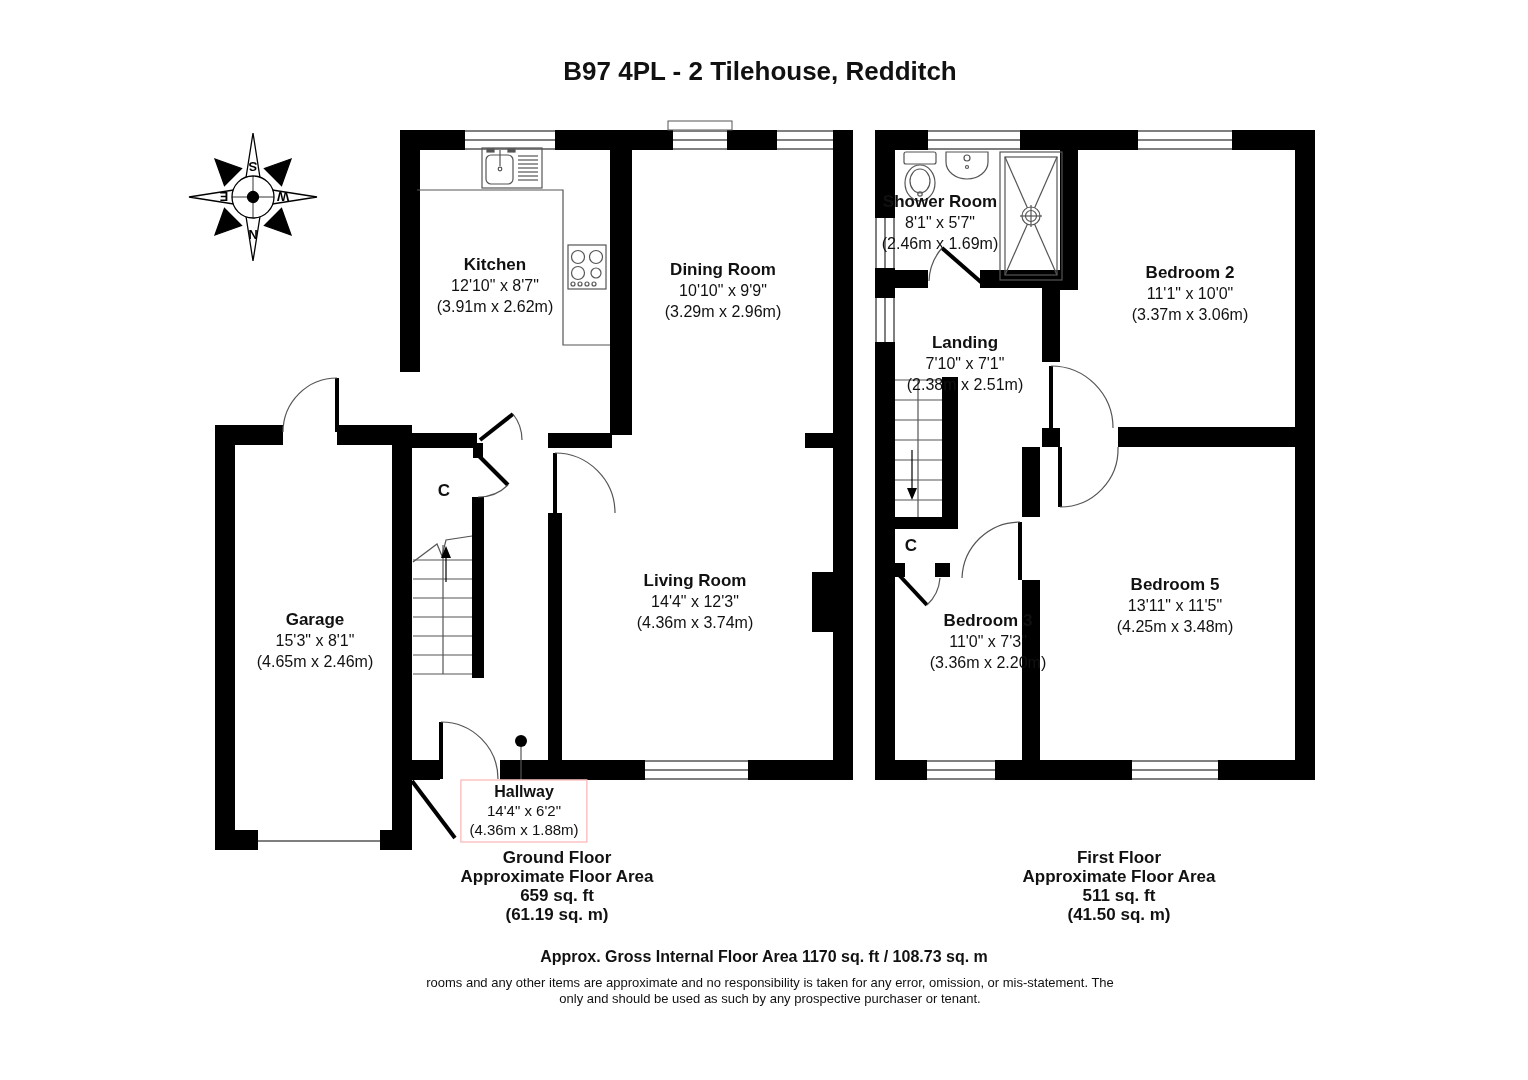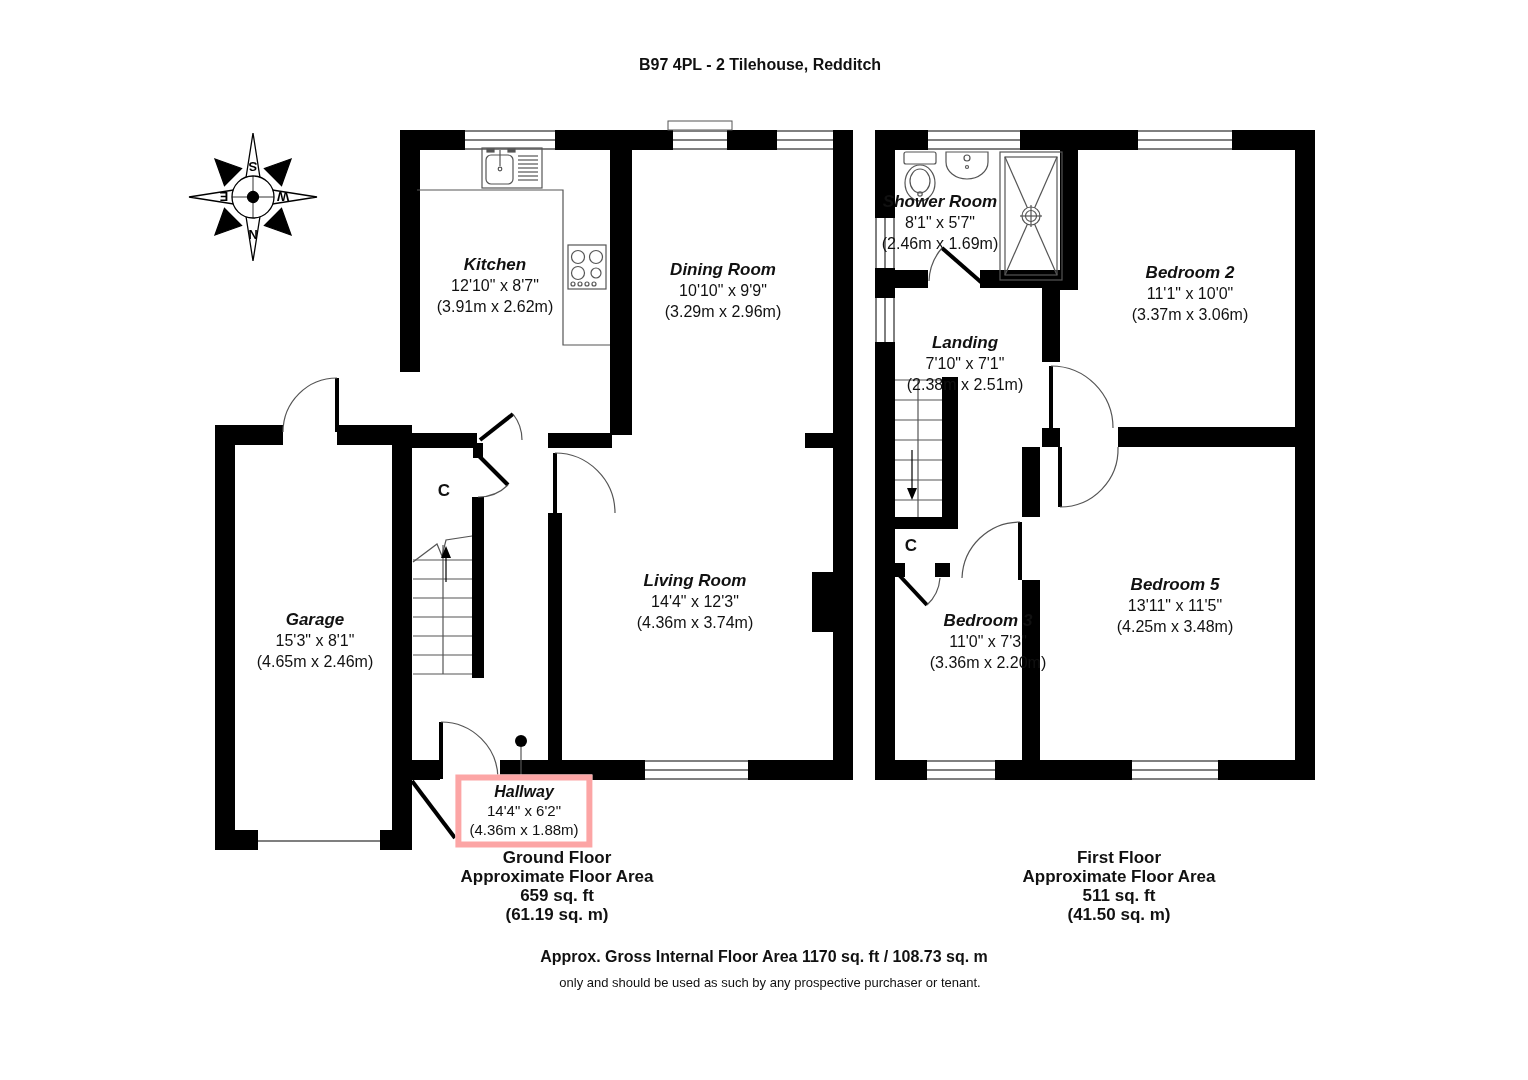--- a/index.html
+++ b/index.html
@@ -2,28 +2,28 @@
 <html><head>
 <meta charset="utf-8">
 <style>
   html,body{margin:0;padding:0;}
   body{
     width:1528px;height:1080px;position:relative;background:#ffffff;
     font-family:"Liberation Sans", sans-serif;color:#111;overflow:hidden;
   }
   #plan-svg{position:absolute;left:0;top:0;}
   .lbl{position:absolute;text-align:center;transform:translate(-50%,-50%);white-space:nowrap;line-height:21px;}
-  .lbl .nm{display:block;font-weight:bold;font-size:17px;font-style:italic;}
+  .lbl .nm{display:block;font-weight:bold;font-size:17px;}
   .lbl .dim{display:block;font-size:16px;}
   .c-lbl{position:absolute;transform:translate(-50%,-50%);font-weight:bold;font-size:17px;}
-  .hall-box{background:#fff;border:6px solid #fca5a5;padding:1px 8px 3px 8px;line-height:19px;}
+  .hall-box{background:#fff;border:1px solid #fca5a5;padding:1px 8px 3px 8px;line-height:19px;}
   .hall-box .nm{font-size:16px;}
   .hall-box .dim{font-size:15px;}
   .summary{position:absolute;transform:translateX(-50%);text-align:center;font-weight:bold;font-size:17px;line-height:19px;white-space:nowrap;margin-left:28px;}
-  #page-title{position:absolute;transform:translateX(-50%);font-weight:bold;font-size:16px;white-space:nowrap;}
+  #page-title{position:absolute;transform:translateX(-50%);font-weight:bold;font-size:26px;white-space:nowrap;}
   #gross-area{position:absolute;transform:translateX(-50%);font-weight:bold;font-size:16px;white-space:nowrap;}
   .disclaimer{position:absolute;transform:translateX(-50%);text-align:center;font-size:13px;line-height:15.5px;white-space:nowrap;}
   svg text{font-family:"Liberation Sans", sans-serif;}
 </style>
 </head>
 <body>
 
 <svg id="plan-svg" width="1528" height="1080" viewBox="0 0 1528 1080">
 
   <g stroke="#000" fill="#fff" stroke-width="1.3">
@@ -387,14 +387,15 @@
 </div>
 <div class="summary" style="left:1091px;top:848px;">
   <div>First Floor</div>
   <div>Approximate Floor Area</div>
   <div>511 sq. ft</div>
   <div>(41.50 sq. m)</div>
 </div>
 
 <div id="gross-area" style="left:764px;top:948px;">Approx. Gross Internal Floor Area 1170 sq. ft / 108.73 sq. m</div>
 <div class="disclaimer" style="left:770px;top:975px;">
+  <div>rooms and any other items are approximate and no responsibility is taken for any error, omission, or mis-statement. The</div>
   <div>only and should be used as such by any prospective purchaser or tenant.</div>
 </div>
 
 </body></html>

